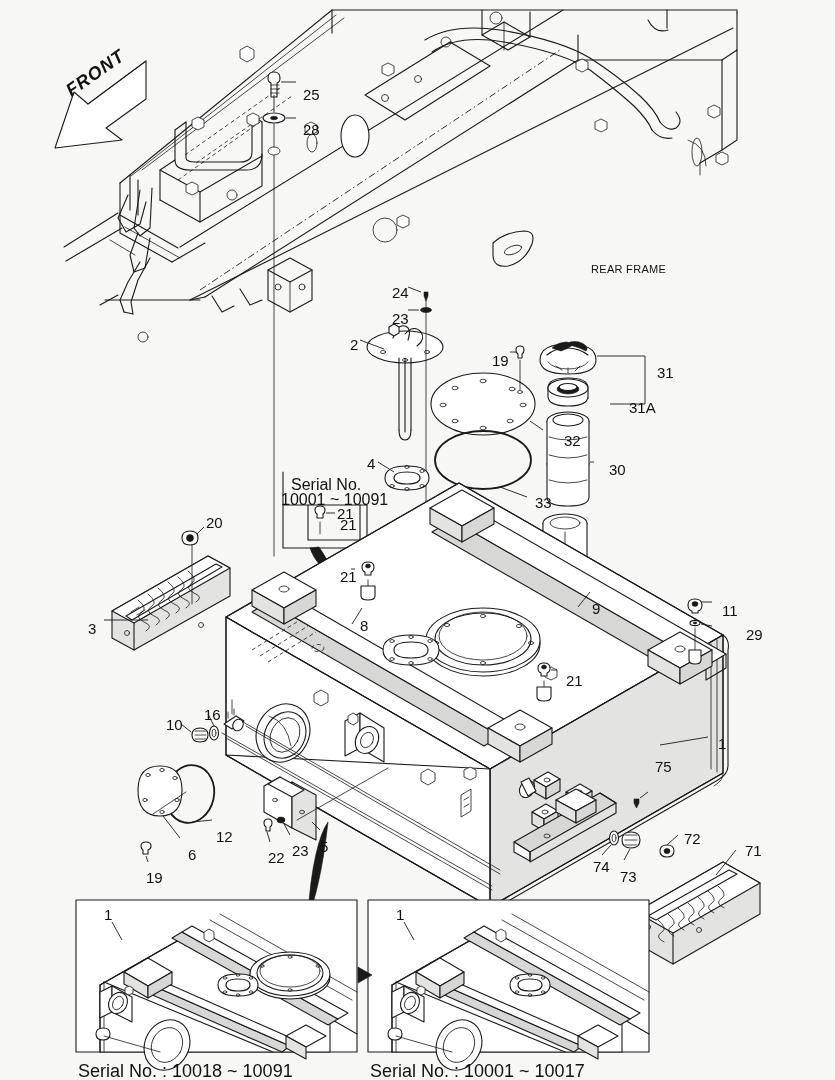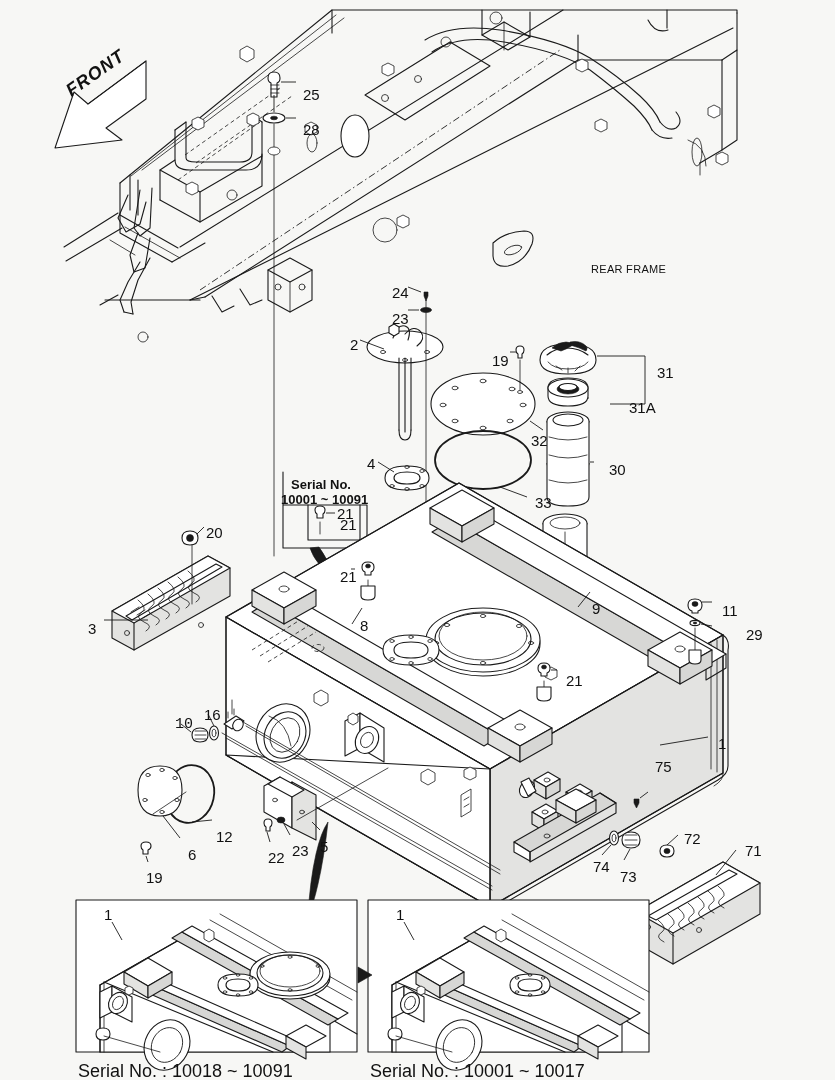--- a/index.html
+++ b/index.html
@@ -20,21 +20,21 @@
   .lead{fill:none;stroke:#1a1a1a;stroke-width:0.9;}
   .fw{fill:#ffffff;stroke:#1a1a1a;stroke-width:1.1;stroke-linejoin:round;}
   .fwt{fill:#ffffff;stroke:#1a1a1a;stroke-width:0.8;stroke-linejoin:round;}
   .fg{fill:#e3e3e1;stroke:#1a1a1a;stroke-width:1.1;stroke-linejoin:round;}
   .fg2{fill:#d7d7d5;stroke:#1a1a1a;stroke-width:1.1;stroke-linejoin:round;}
   .fk{fill:#1a1a1a;stroke:#1a1a1a;stroke-width:0.6;}
   .fnone{fill:none;}
   .txt-layer{position:absolute;left:0;top:0;width:835px;height:1080px;pointer-events:none;}
   .tx{position:absolute;font-family:"Liberation Sans", sans-serif;color:#111;white-space:nowrap;}
   .num{font-size:15px;}
-  .note{font-size:13px;line-height:15px;font-weight:bold;}
+  .note{font-size:16px;line-height:15px;}
   .cap{font-size:18px;}
   .rear{font-size:11px;letter-spacing:.3px;text-align:center;}
 </style>
 </head>
 <body>
 
 <div id="stage">
 
 <svg class="draw" viewBox="0 0 835 1080">
 
@@ -644,35 +644,35 @@
 
   <div id="callout-host">
         <span class="tx num" style="left: 303px; top: 86px;">25</span>
         <span class="tx num" style="left: 303px; top: 121px;">28</span>
         <span class="tx num" style="left: 392px; top: 284px;">24</span>
         <span class="tx num" style="left: 392px; top: 310px;">23</span>
         <span class="tx num" style="left: 350px; top: 336px;">2</span>
         <span class="tx num" style="left: 492px; top: 352px;">19</span>
         <span class="tx num" style="left: 657px; top: 364px;">31</span>
         <span class="tx num" style="left: 597px; top: 399px; margin-left: 32px;">31A</span>
-        <span class="tx num" style="left: 531px; top: 432px; text-align: center;">32</span>
+        <span class="tx num" style="left: 564px; top: 432px; text-align: center;">32</span>
         <span class="tx num" style="left: 609px; top: 461px;">30</span>
         <span class="tx num" style="left: 535px; top: 494px;">33</span>
         <span class="tx num" style="left: 367px; top: 455px;">4</span>
-        <span class="tx num" style="left: 206px; top: 514px; margin-top: 10px;">20</span>
+        <span class="tx num" style="left: 206px; top: 514px;">20</span>
         <span class="tx num" style="left: 340px; top: 516px;">21</span>
         <span class="tx num" style="left: 340px; top: 568px;">21</span>
         <span class="tx num" style="left: 88px; top: 620px;">3</span>
         <span class="tx num" style="left: 360px; top: 617px;">8</span>
         <span class="tx num" style="left: 592px; top: 600px;">9</span>
         <span class="tx num" style="left: 722px; top: 602px;">11</span>
         <span class="tx num" style="left: 722px; top: 626px; margin-left: 24px;">29</span>
         <span class="tx num" style="left: 566px; top: 672px;">21</span>
         <span class="tx num" style="left: 718px; top: 735px;">1</span>
-        <span class="tx num" style="left: 175px; top: 716px; font-family: Liberation Mono, monospace;">10</span>
+        <span class="tx num" style="left: 166px; top: 716px;">10</span>
         <span class="tx num" style="left: 204px; top: 706px;">16</span>
         <span class="tx num" style="left: 216px; top: 828px;">12</span>
         <span class="tx num" style="left: 188px; top: 846px;">6</span>
         <span class="tx num" style="left: 146px; top: 869px;">19</span>
         <span class="tx num" style="left: 268px; top: 849px;">22</span>
         <span class="tx num" style="left: 292px; top: 842px;">23</span>
         <span class="tx num" style="left: 320px; top: 838px;">5</span>
         <span class="tx num" style="left: 655px; top: 758px;">75</span>
         <span class="tx num" style="left: 593px; top: 858px;">74</span>
         <span class="tx num" style="left: 620px; top: 868px;">73</span>

